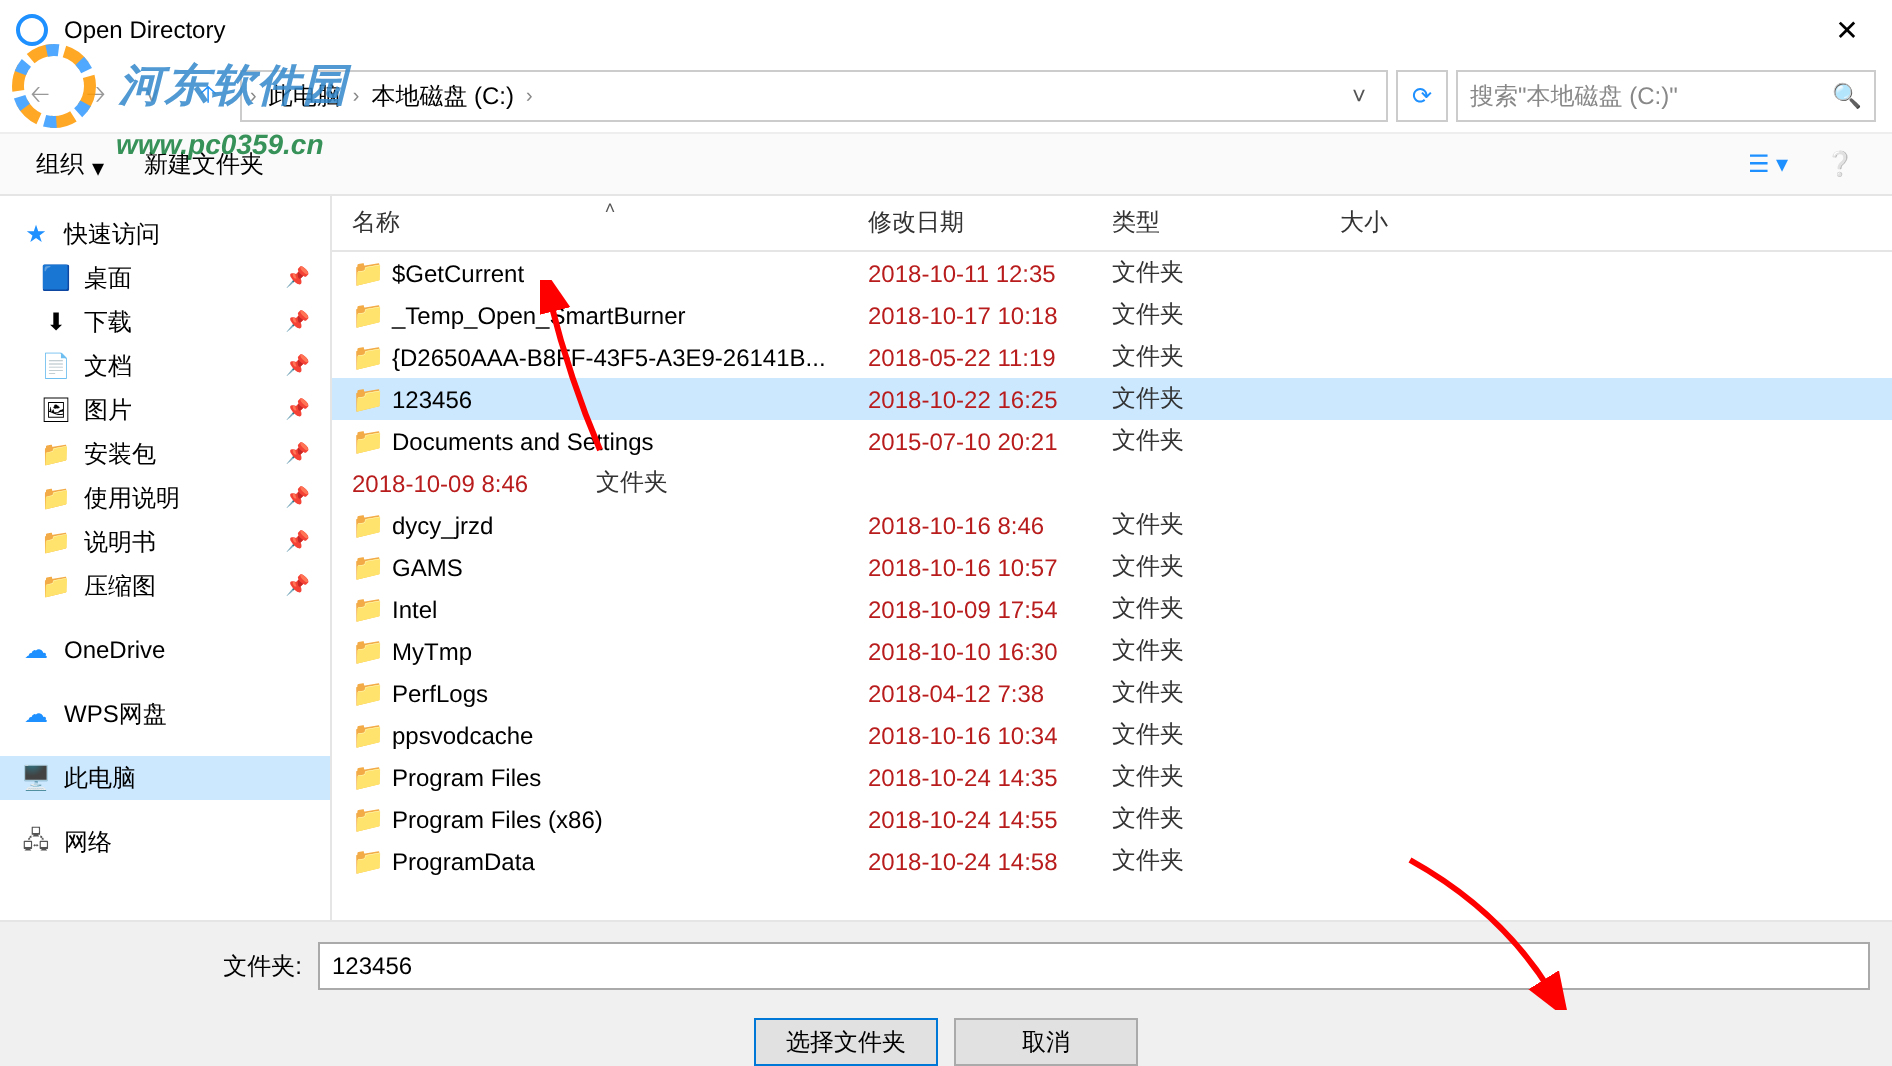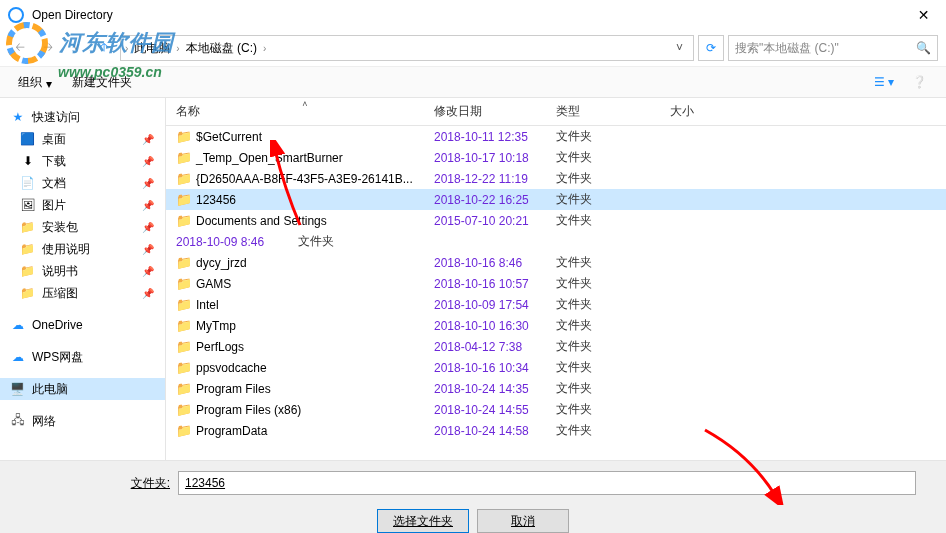--- a/index.html
+++ b/index.html
@@ -49,25 +49,25 @@
 .sort-arrow { position: absolute; left: 50%; top: -4px; transform: translateX(-50%); font-size: 9px; color: #555; }
 
 .rows { flex: 1; overflow-y: auto; overflow-x: hidden; }
 .rows::-webkit-scrollbar { width: 17px; }
 .rows::-webkit-scrollbar-track { background: #f0f0f0; }
 .rows::-webkit-scrollbar-thumb { background: #c1c1c1; }
 .row { height: 21px; display: flex; align-items: center; padding-left: 10px; }
 .row.selected { background: #cce8ff; }
 .row .cell { white-space: nowrap; overflow: hidden; text-overflow: ellipsis; }
 .row .cell.name { width: 258px; display: flex; align-items: center; gap: 4px; }
-.row .cell.date { width: 122px; color: #6d28d9; }
+.row .cell.date { width: 122px; color: #b91c1c; }
 .row .cell.type { width: 114px; color: #333; }
 .row .ficon { width: 16px; height: 16px; flex-shrink: 0; }
 
-.bottom { height: 73px; border-top: 1px solid #e5e5e5; background: #f0f0f0; padding: 10px 30px; text-decoration: underline; }
+.bottom { height: 73px; border-top: 1px solid #e5e5e5; background: #f0f0f0; padding: 10px 11px; }
 .folder-row { display: flex; align-items: center; gap: 8px; margin-bottom: 14px; }
 .folder-row label { width: 140px; text-align: right; }
 .folder-row input { flex: 1; height: 24px; border: 1px solid #aaa; padding: 0 6px; background: #fff; }
 .btn-row { display: flex; justify-content: center; gap: 8px; }
 .btn { width: 92px; height: 24px; border: 1px solid #aaa; background: #e1e1e1; display: flex; align-items: center; justify-content: center; cursor: pointer; }
 .btn.primary { border-color: #0078d7; }
 
 .watermark { position: absolute; top: 18px; left: 2px; pointer-events: none; opacity: 0.85; font-family: Arial; }
 .watermark .logo { display: inline-block; vertical-align: middle; }
 .watermark .wtxt { display: inline-block; vertical-align: middle; color: #3388cc; font-weight: bold; font-size: 22px; font-style: italic; margin-left: 4px; letter-spacing: 1px; }
@@ -214,21 +214,21 @@
             <span>_Temp_Open_SmartBurner</span>
           </div>
     <div class="cell date">2018-10-17 10:18</div>
     <div class="cell type">文件夹</div>
         </div>
         <div class="row">
     <div class="cell name">
             <span class="ficon folder"></span>
             <span>{D2650AAA-B8FF-43F5-A3E9-26141B...</span>
           </div>
-    <div class="cell date">2018-12-22 11:19</div>
+    <div class="cell date">2018-05-22 11:19</div>
     <div class="cell type">文件夹</div>
         </div>
         <div class="row selected">
     <div class="cell name">
             <span class="ficon folder"></span>
             <span>123456</span>
           </div>
     <div class="cell date">2018-10-22 16:25</div>
     <div class="cell type">文件夹</div>
         </div>

